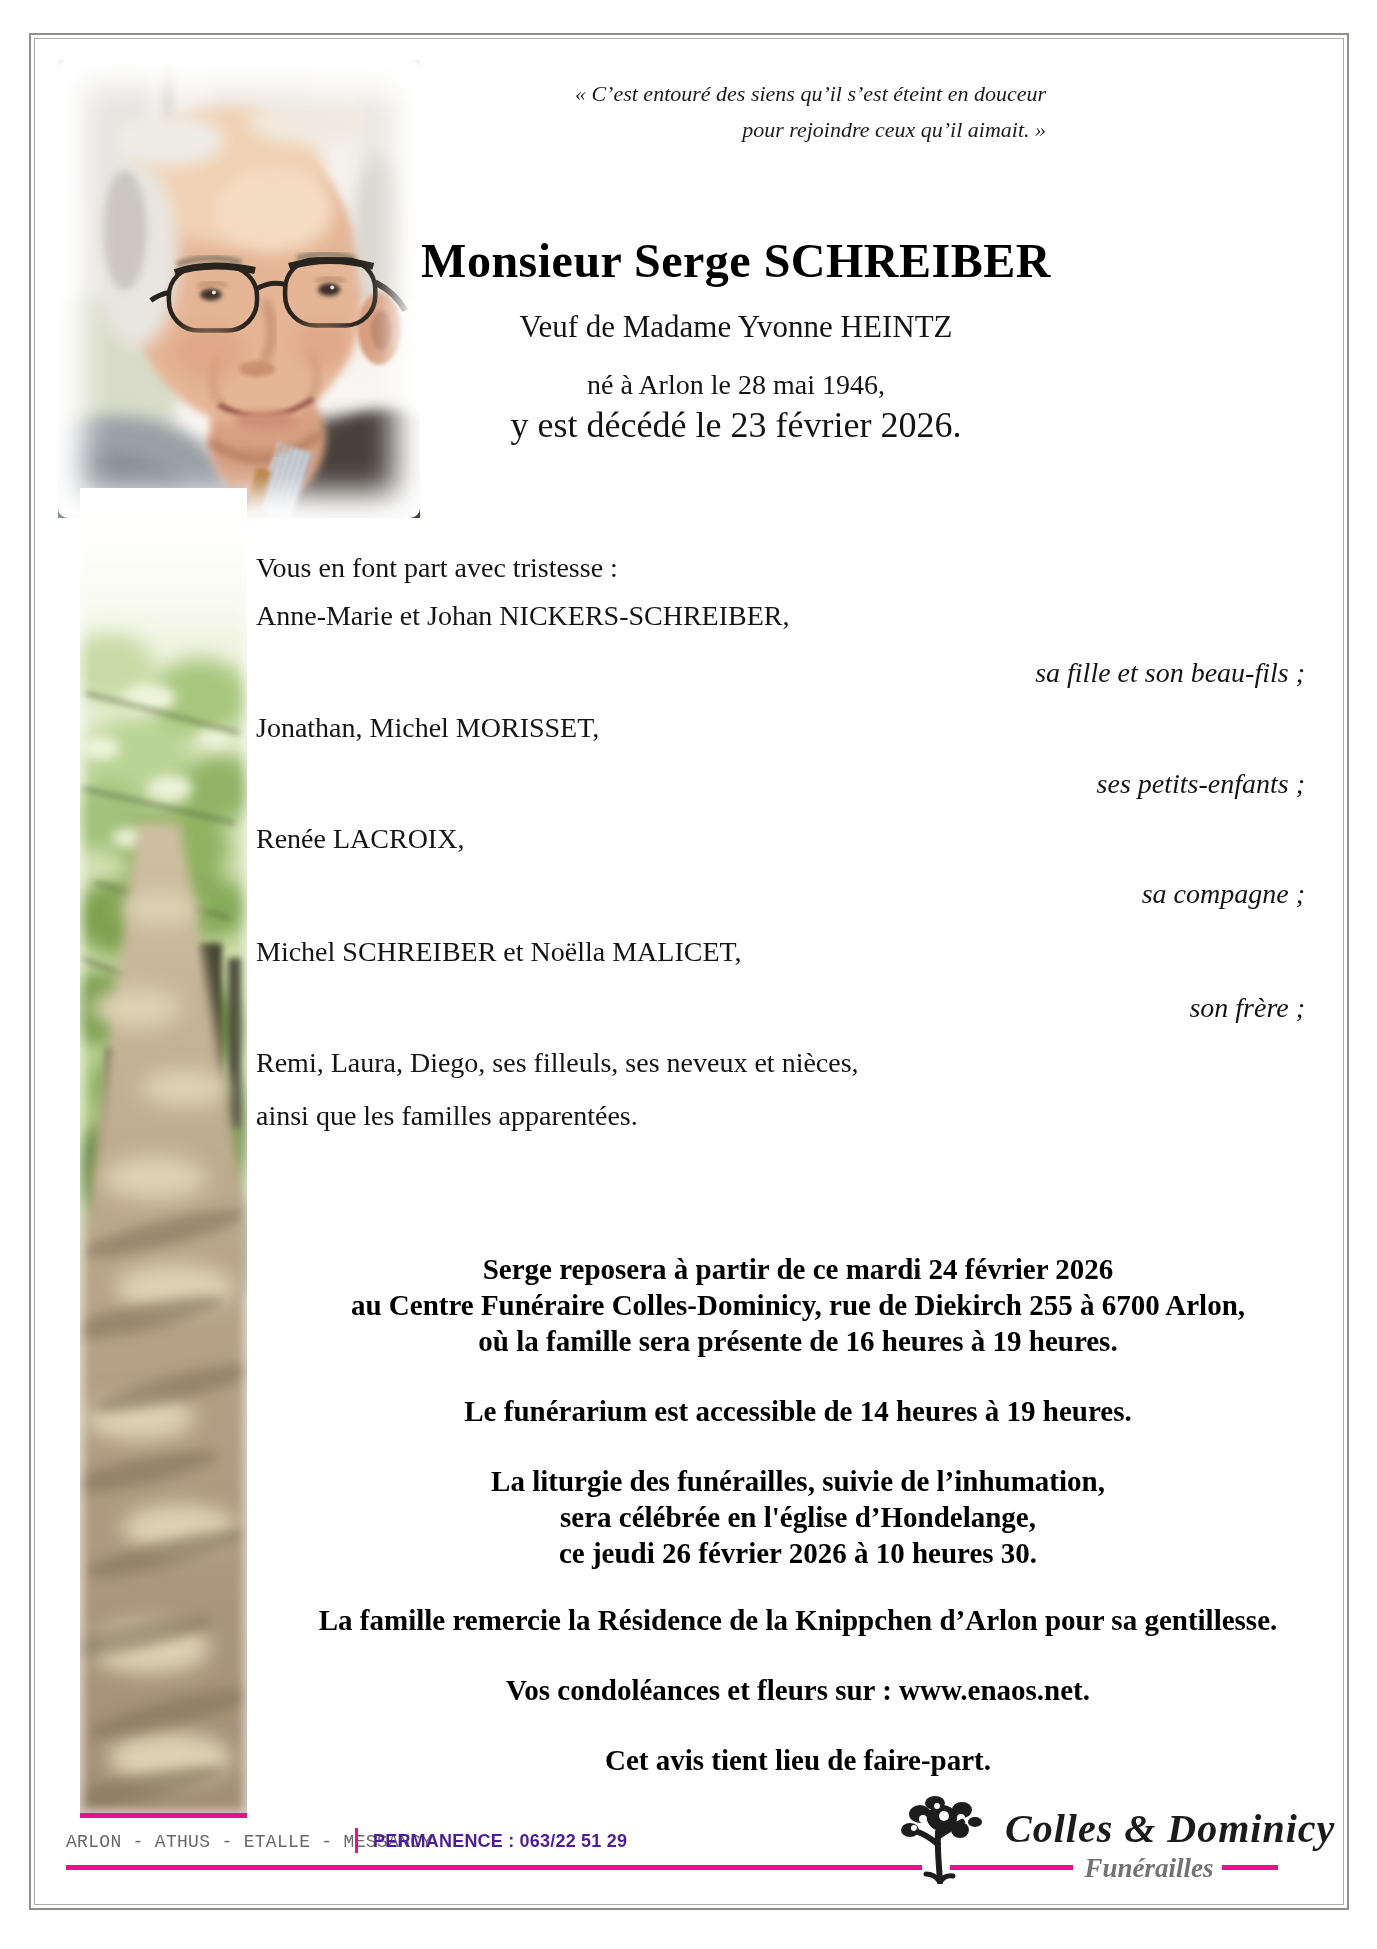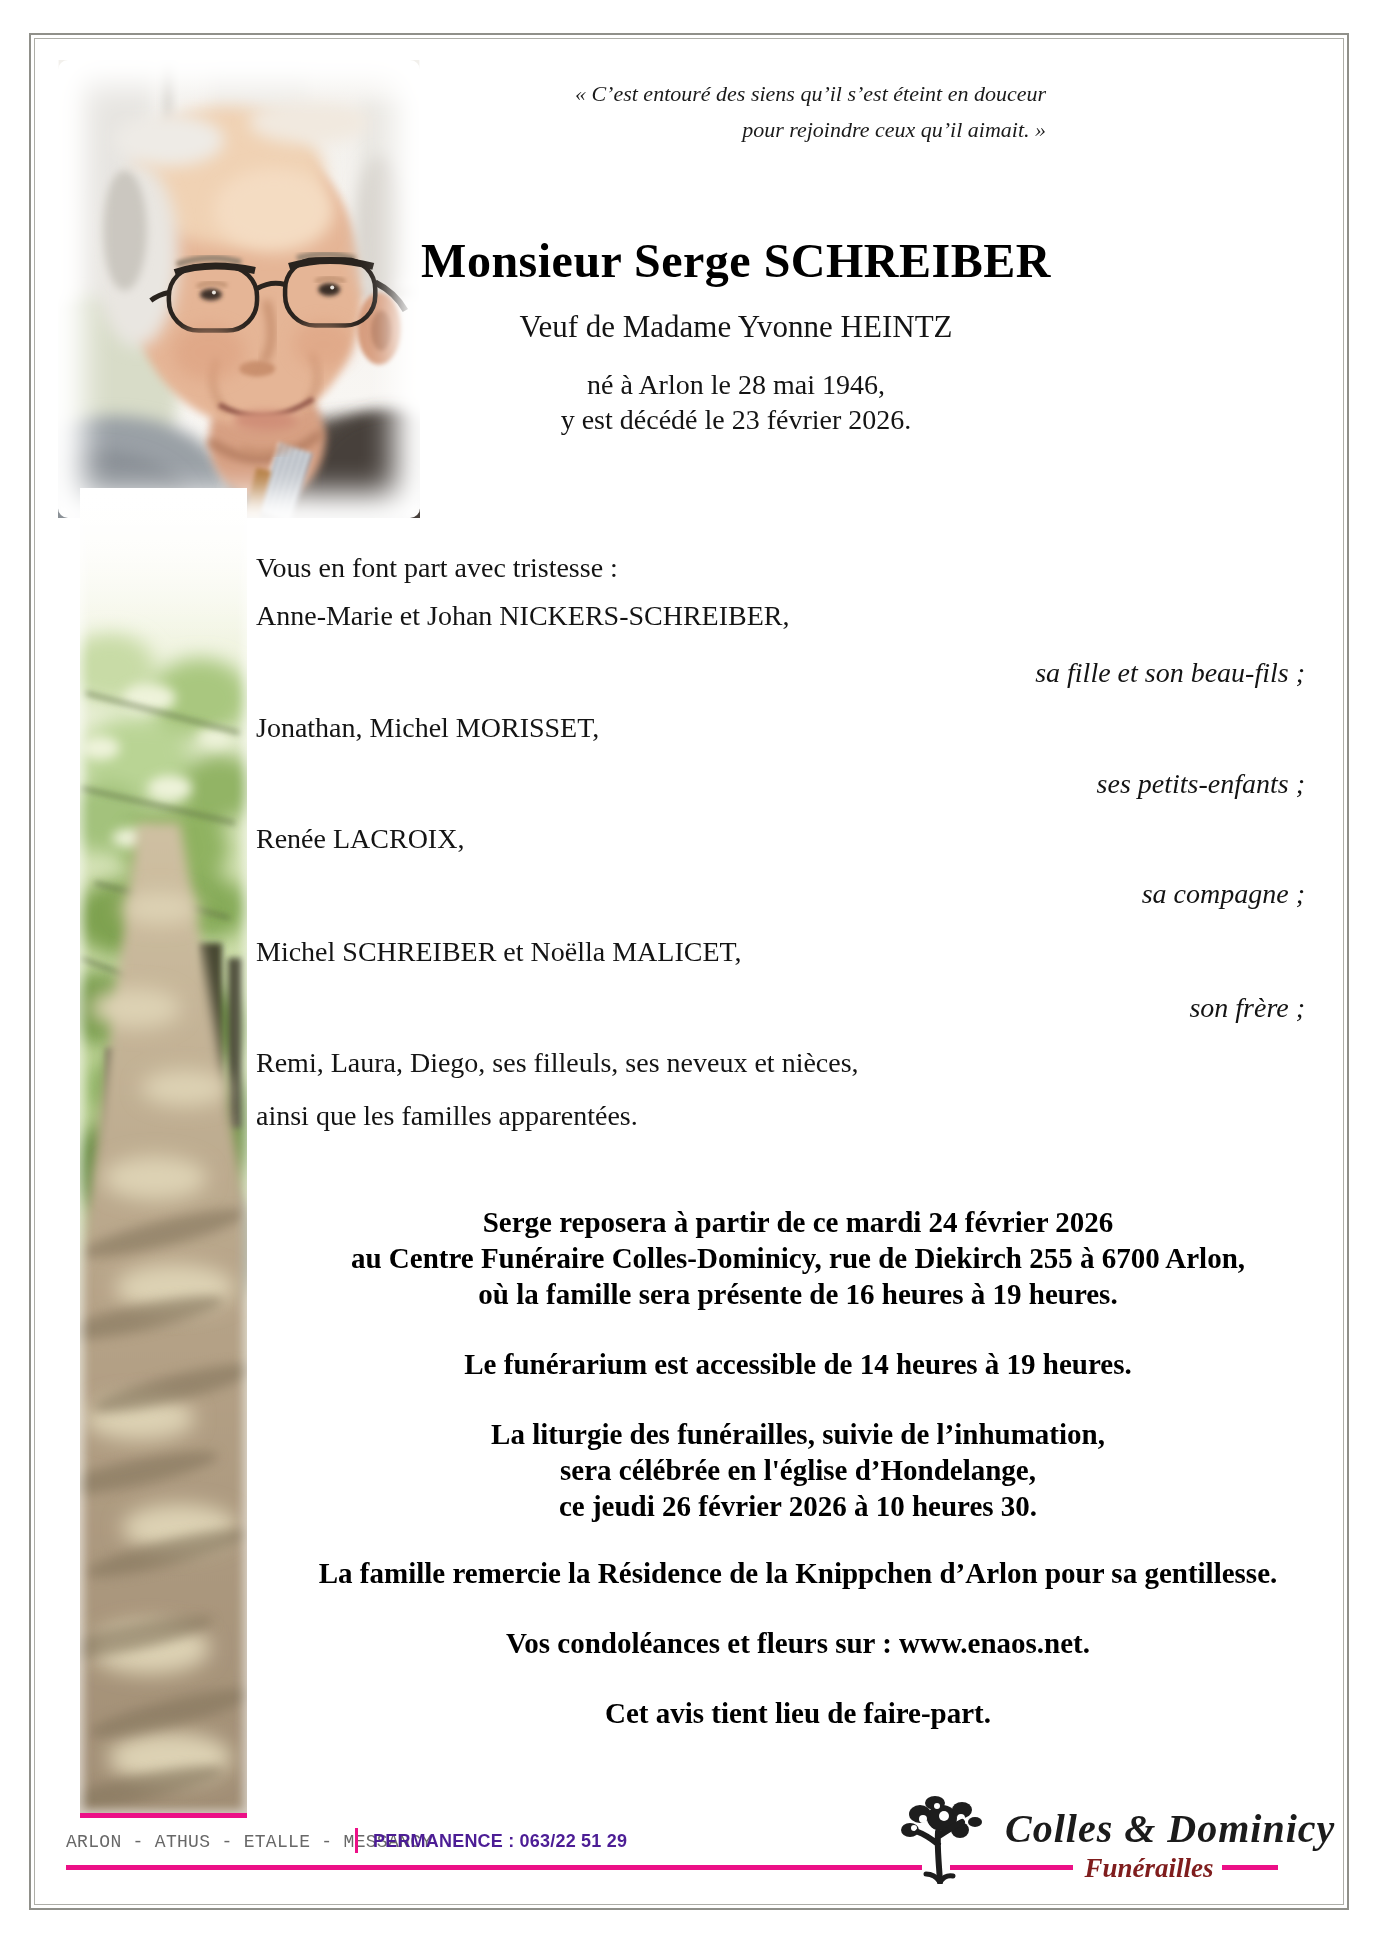--- a/index.html
+++ b/index.html
@@ -17,43 +17,43 @@
   .forest svg{display:block;width:100%;height:100%;}
   .forest .feather{position:absolute;inset:0;box-shadow:inset 0 0 10px 4px rgba(255,255,255,.55);}
   
   .quote{position:absolute;top:76px;right:331px;text-align:right;
          font-style:italic;font-size:22px;line-height:36px;color:#1a1a1a;white-space:nowrap;}
   
   .hline{position:absolute;left:130px;width:1212px;text-align:center;white-space:nowrap;}
   .title{top:233px;font-size:48px;font-weight:bold;letter-spacing:.5px;color:#000;}
   .subtitle{top:309px;font-size:31px;}
   .birth{top:369px;font-size:28px;}
-  .death{top:404px;font-size:28px;text-align:center;}
+  .death{top:404px;font-size:36px;text-align:center;}
   
   .fam{position:absolute;font-size:28px;white-space:nowrap;}
   .fam.name{left:256px;}
   .fam.rel{right:72px;font-style:italic;text-align:right;}
   
   .ann{position:absolute;left:250px;width:1096px;text-align:center;
-       font-size:29px;font-weight:bold;line-height:36px;color:#000;}
+       font-size:29px;font-weight:bold;line-height:36px;color:#000;margin-top:47px;}
   
   .cities{position:absolute;left:66px;top:1832px;font-family:Liberation Mono, monospace;
           font-size:18px;letter-spacing:.3px;color:#686868;white-space:nowrap;text-align:right;}
   .perm{position:absolute;left:373px;top:1831px;font-family:"Liberation Sans",sans-serif;
         font-size:18px;font-weight:bold;letter-spacing:.2px;color:#4c1d95;white-space:nowrap;}
   .vbar{position:absolute;left:355px;top:1828px;width:3px;height:25px;background:#ec1087;}
   .pink{position:absolute;background:#ec1087;height:5px;}
   .strip-underline{left:80px;top:1813px;width:167px;}
   .line-a{left:66px;top:1865px;width:856px;}
   .line-b{left:950px;top:1865px;width:123px;}
   .line-c{left:1222px;top:1865px;width:56px;}
   .brand{position:absolute;left:1005px;top:1805px;width:300px;text-align:center;
          font-size:40px;font-style:italic;font-weight:bold;letter-spacing:1px;color:#1b1b1b;white-space:nowrap;}
   .tagline{position:absolute;left:1060px;top:1853px;width:178px;text-align:center;
-           font-size:27px;font-style:italic;font-weight:bold;color:#7f1d1d;white-space:nowrap;}
+           font-size:27px;font-style:italic;font-weight:bold;color:#737373;white-space:nowrap;}
   .tree{position:absolute;left:890px;top:1792px;width:100px;height:92px;}
 </style>
 </head>
 <body>
 
 <div class="page">
 
   <div class="frame">
     <div class="frame-inner"></div>
   </div>

